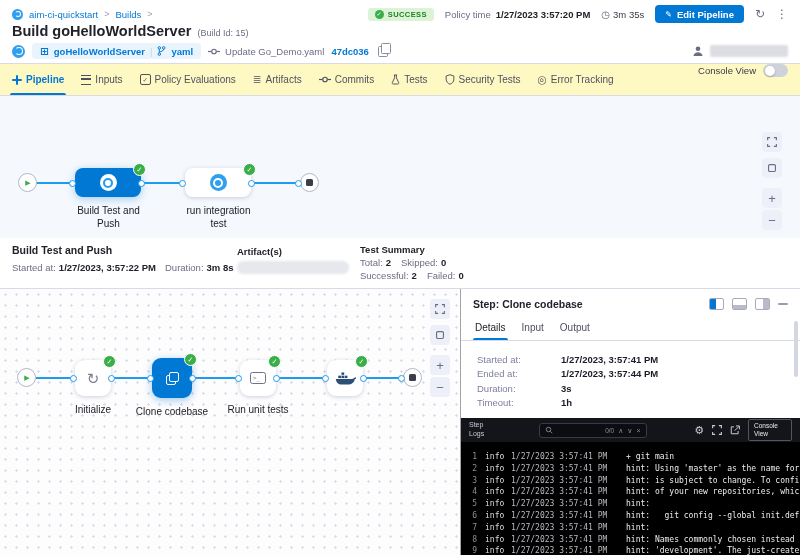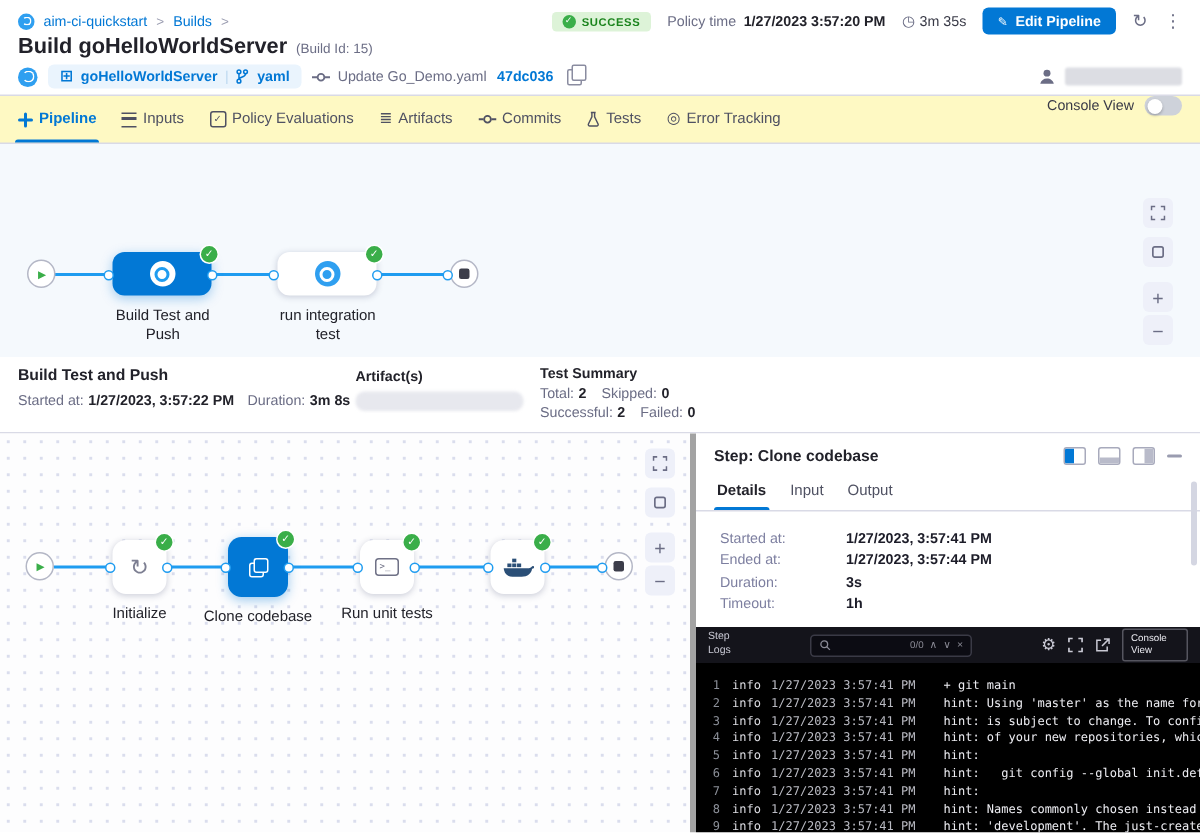--- a/index.html
+++ b/index.html
@@ -99,32 +99,32 @@
             box-shadow:0 1px 4px rgba(40,50,90,.22);display:flex;align-items:center;justify-content:center;cursor:pointer}
   .stepnode.sel{top:69px;width:40px;height:40px;background:#0278d5;box-shadow:0 2px 8px rgba(2,120,213,.4)}
   .syncico{color:#7d7f92;font-size:15px;line-height:1}
   .dupico{width:13px;height:13px;position:relative}
   .dupico::before{content:"";position:absolute;left:0;bottom:0;width:8px;height:8px;border:1.6px solid #fff;border-radius:2px}
   .dupico::after{content:"";position:absolute;right:0;top:0;width:8px;height:8px;border:1.6px solid #fff;border-radius:2px;background:#0278d5}
   .termico{width:16px;height:12px;border:1.4px solid #6f7186;border-radius:2.5px;color:#6f7186;
            font-family:"DejaVu Sans Mono",monospace;font-size:6px;line-height:10px;padding-left:2px;box-sizing:border-box}
 
   
-  .panel{flex:1;border-left:4px solid #a3a3a3;position:relative;background:#fff;box-sizing:border-box}
+  .panel{flex:1;border-left:1px solid #a3a3a3;position:relative;background:#fff;box-sizing:border-box}
   .phead{display:flex;align-items:center;padding:9px 12px 5px}
   .ptitle{font-size:10.5px;font-weight:700}
   .picons{margin-left:auto;display:flex;align-items:center;gap:8px}
   .lay{width:13px;height:10px;border:1.2px solid #a8aabc;border-radius:2px;position:relative;overflow:hidden;cursor:pointer}
   .lay.l::before{content:"";position:absolute;left:0;top:0;bottom:0;width:48%;background:#0278d5}
   .lay.b::before{content:"";position:absolute;left:0;right:0;bottom:0;height:42%;background:#b9bbca}
   .lay.r::before{content:"";position:absolute;right:0;top:0;bottom:0;width:48%;background:#b9bbca}
   .dash{width:10px;height:2px;background:#9a9cb0;border-radius:1px;cursor:pointer}
   .ptabs{display:flex;gap:16px;padding:0 14px;border-bottom:1px solid #d9dae6;height:25px;align-items:center}
   .ptab{font-size:10px;color:#4f5162;height:100%;display:flex;align-items:center;position:relative;cursor:pointer}
-  .ptab.active{font-weight:700;color:#22222a}
+  .ptab.active{font-weight:400;color:#22222a}
   .ptab.active::after{content:"";position:absolute;left:-2px;right:-2px;bottom:0;height:2.5px;background:#0278d5;border-radius:2px 2px 0 0}
   .pdetails{padding:11px 0 0 16px}
   .drow{display:flex;font-size:9.5px;height:14.5px;align-items:center}
   .dlabel{width:84px;color:#7d7fa0}
   .dvalue{color:#1c1c28;font-weight:600}
   .pscroll{position:absolute;right:2px;top:32px;width:4px;height:56px;background:#d4d6e2;border-radius:2px}
 
   
   .console{position:absolute;left:0;right:0;bottom:0;height:137px;background:#000}
   .chead{height:24px;background:#14141b;display:flex;align-items:center;padding:0 8px;gap:8px}
@@ -238,20 +238,26 @@
       </svg>
     <span>Commits</span>
   </span>
   <span class="tab">
     <svg width="9" height="11" viewBox="0 0 14 17" fill="none" stroke="currentColor" stroke-width="1.5">
         <path d="M4.5 1.5h5M5.6 1.5v4.4L2 13.4c-.5 1.1.3 2.1 1.4 2.1h7.2c1.1 0 1.9-1 1.4-2.1L8.4 5.9V1.5"></path>
       </svg>
     <span>Tests</span>
   </span>
   <span class="tab">
+    <svg width="10" height="11" viewBox="0 0 16 18" fill="none" stroke="currentColor" stroke-width="1.6">
+        <path d="M8 1.2l6.3 2.1v5.2c0 4.2-2.7 7-6.3 8.2-3.6-1.2-6.3-4-6.3-8.2V3.3z"></path>
+      </svg>
+    <span>Security Tests</span>
+  </span>
+  <span class="tab">
     <span class="gly">◎</span>
     <span>Error Tracking</span>
   </span>
   <span class="cv">
     <span>Console View</span>
     <span class="toggle"></span>
   </span>
 </div>
 
 <div class="stagecanvas">

